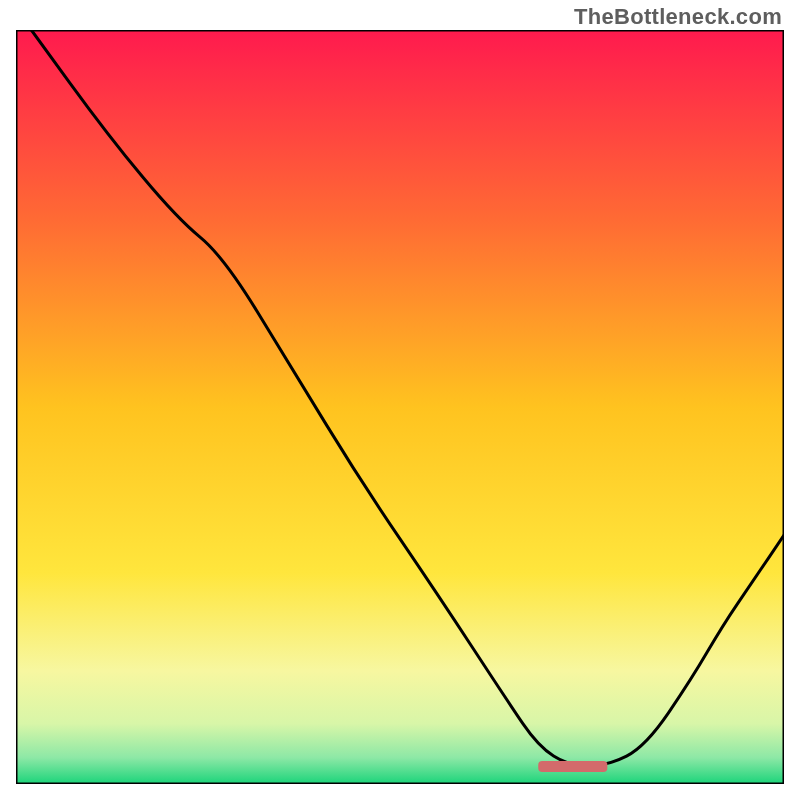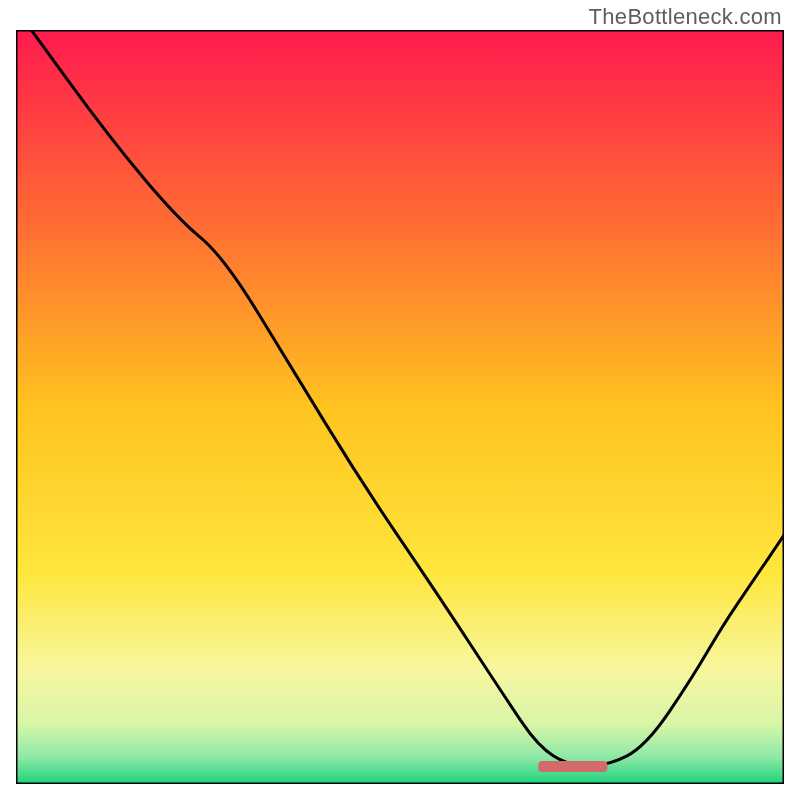--- a/index.html
+++ b/index.html
@@ -15,21 +15,21 @@
   left: 16px;
   top: 30px;
   width: 768px;
   height: 754px;
 }
 .watermark {
   position: absolute;
   right: 18px;
   top: 4px;
   font-size: 22px;
-  font-weight: 400;
+  font-weight: 700;
   color: #5e5e5e;
   letter-spacing: 0.3px;
 }
 svg { display: block; }
 </style>
 </head>
 <body>
 
 <div class="watermark">TheBottleneck.com</div>
 

